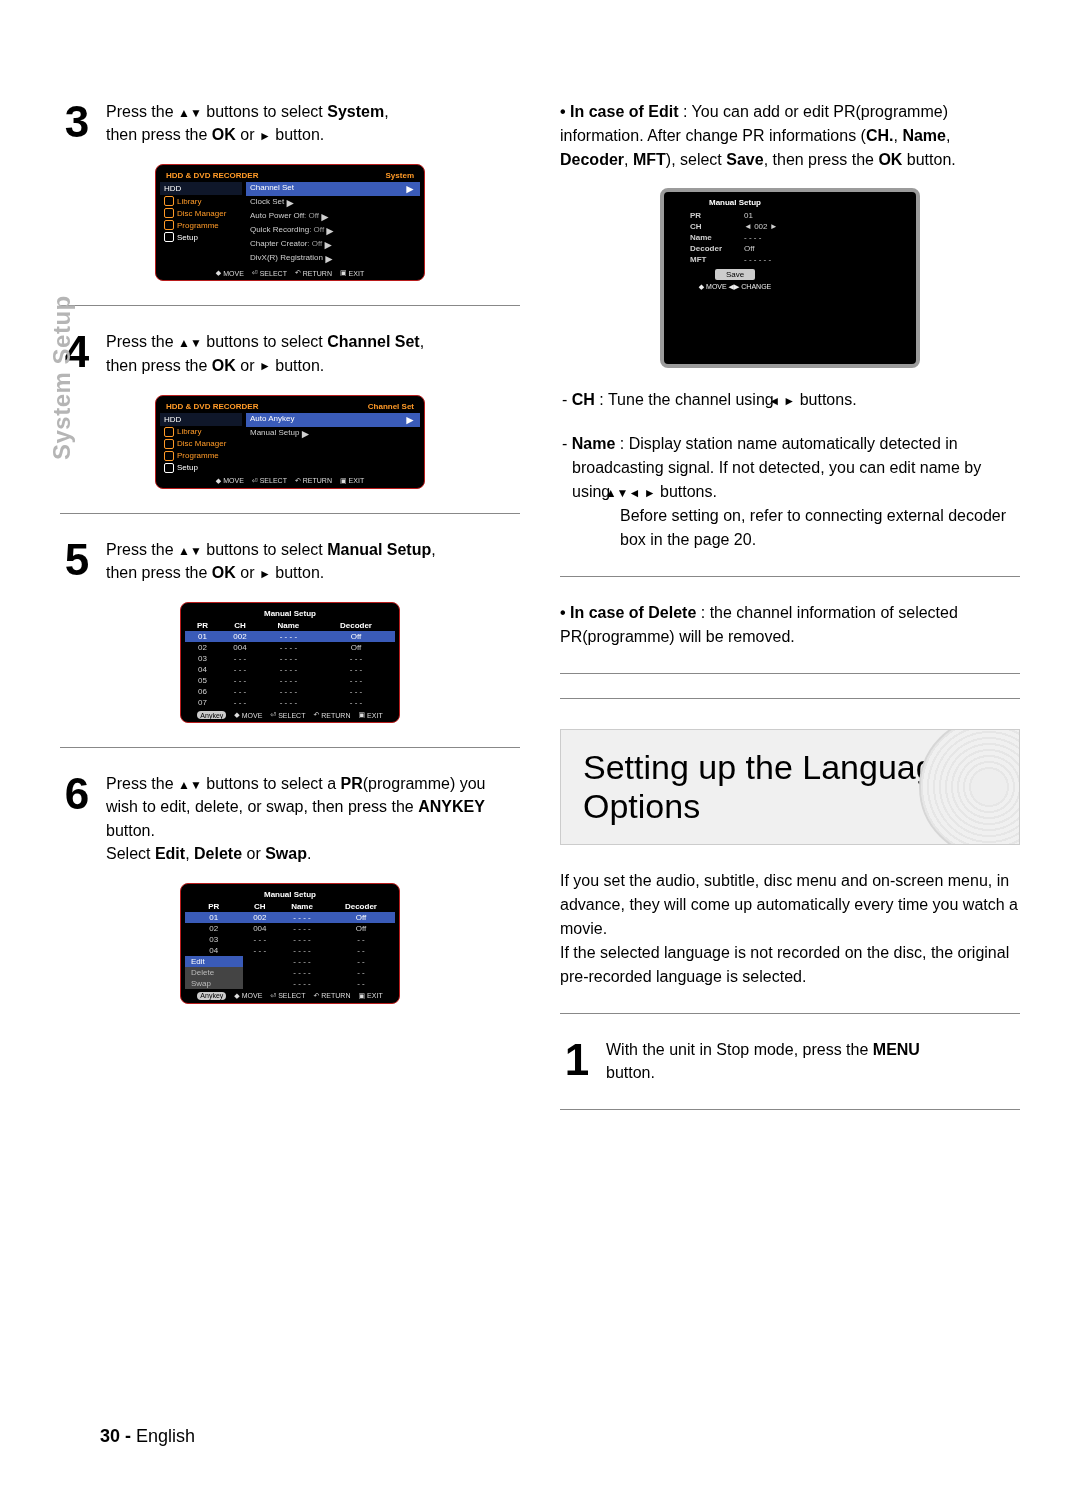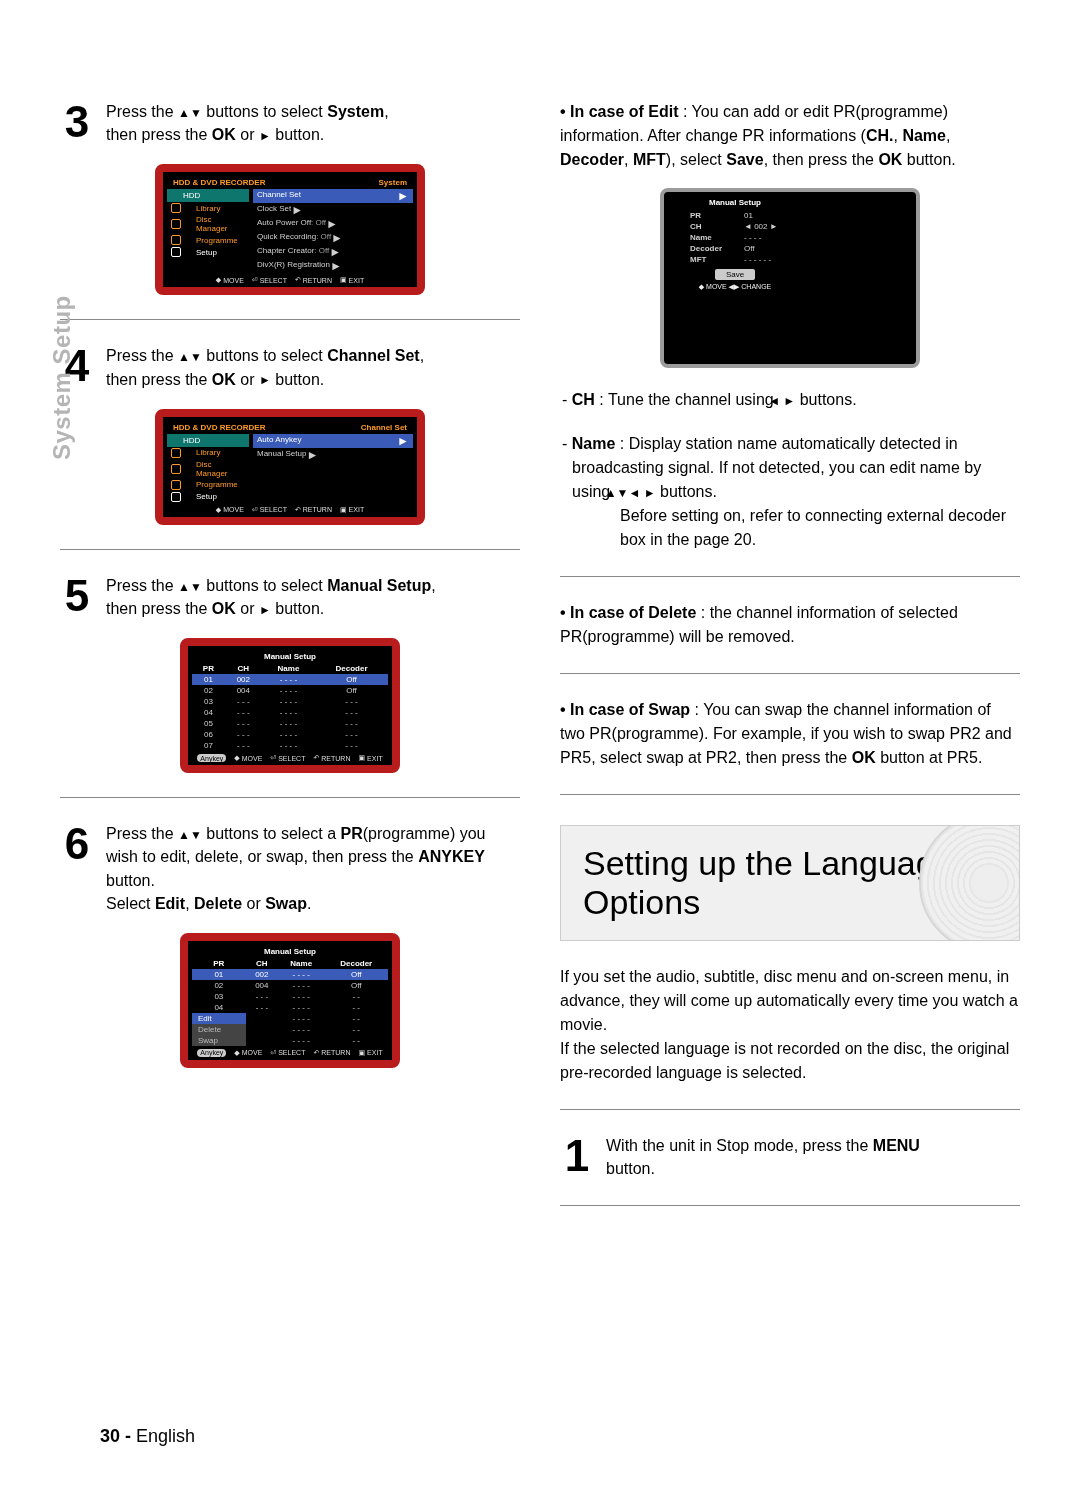--- a/index.html
+++ b/index.html
@@ -25,31 +25,31 @@
   hr {
     border: none; border-top: 1px solid #888;
     margin: 24px 0;
   }
   .bullet-block { font-size: 16px; line-height: 1.5; margin-bottom: 16px; }
   .dash-line { padding-left: 12px; text-indent: -10px; margin-top: 20px; }
   .continuation { padding-left: 60px; }
   
   .osd {
     width: 270px; margin: 10px auto 6px auto; background: #000;
-    border: 8px solid #b91c1c; border-radius: 8px; padding: 4px 4px 2px 4px;
+    border: 1px solid #b91c1c; border-radius: 8px; padding: 4px 4px 2px 4px;
     font-size: 9px; color: #cfcfcf;
   }
   .osd .hdr { display: flex; justify-content: space-between; padding: 2px 6px; }
   .osd .hdr-l { color: #ff9a27; font-weight: bold; font-size: 8px; }
   .osd .hdr-r { color: #ff9a27; font-weight: bold; font-size: 8px; }
   .osd-body { display: flex; }
   .osd-left { width: 82px; }
-  .osd-left .tab-name { background: #0f766e; color: #fff; padding: 2px 16px; font-size: 8px; }
+  .osd-left .tab-name { background: #0f172a; color: #fff; padding: 2px 4px; font-size: 8px; }
   .osd-left .menu-item {
-    display: flex; align-items: center; gap: 15px; color: #ff9a27;
+    display: flex; align-items: center; gap: 3px; color: #ff9a27;
     padding: 1px 4px; font-size: 8px;
   }
   .osd-left .menu-item.active { color: #fff; }
   .mi-icon { width: 10px; height: 10px; border: 1px solid currentColor; border-radius: 2px; }
   .osd-right { flex: 1; padding-left: 4px; }
   .osd-right .sel {
     background: #3a5bb8; color: #fff; padding: 1px 4px; display: flex;
     justify-content: space-between; font-size: 8px;
   }
   .osd-right .row {
@@ -478,23 +478,20 @@
       </div>
 
       <hr>
 
       <div class="bullet-block">
         <b>• In case of Delete</b><span> : the channel information of selected PR(programme) will be removed.</span>
       </div>
 
       <hr>
 
-      <div class="bullet-block">
-        <b>• In case of Swap</b><span> : You can swap the channel information of two PR(programme). For example, if you wish to swap PR2 and PR5, select swap at PR2, then press the </span><b>OK</b><span> button at PR5.</span>
-      </div>
 
       <hr>
 
       <div class="section-header">
         <h2>
           <span>Setting up the Language</span><br>
           <span>Options</span>
         </h2>
         <div class="disc"></div>
       </div>

